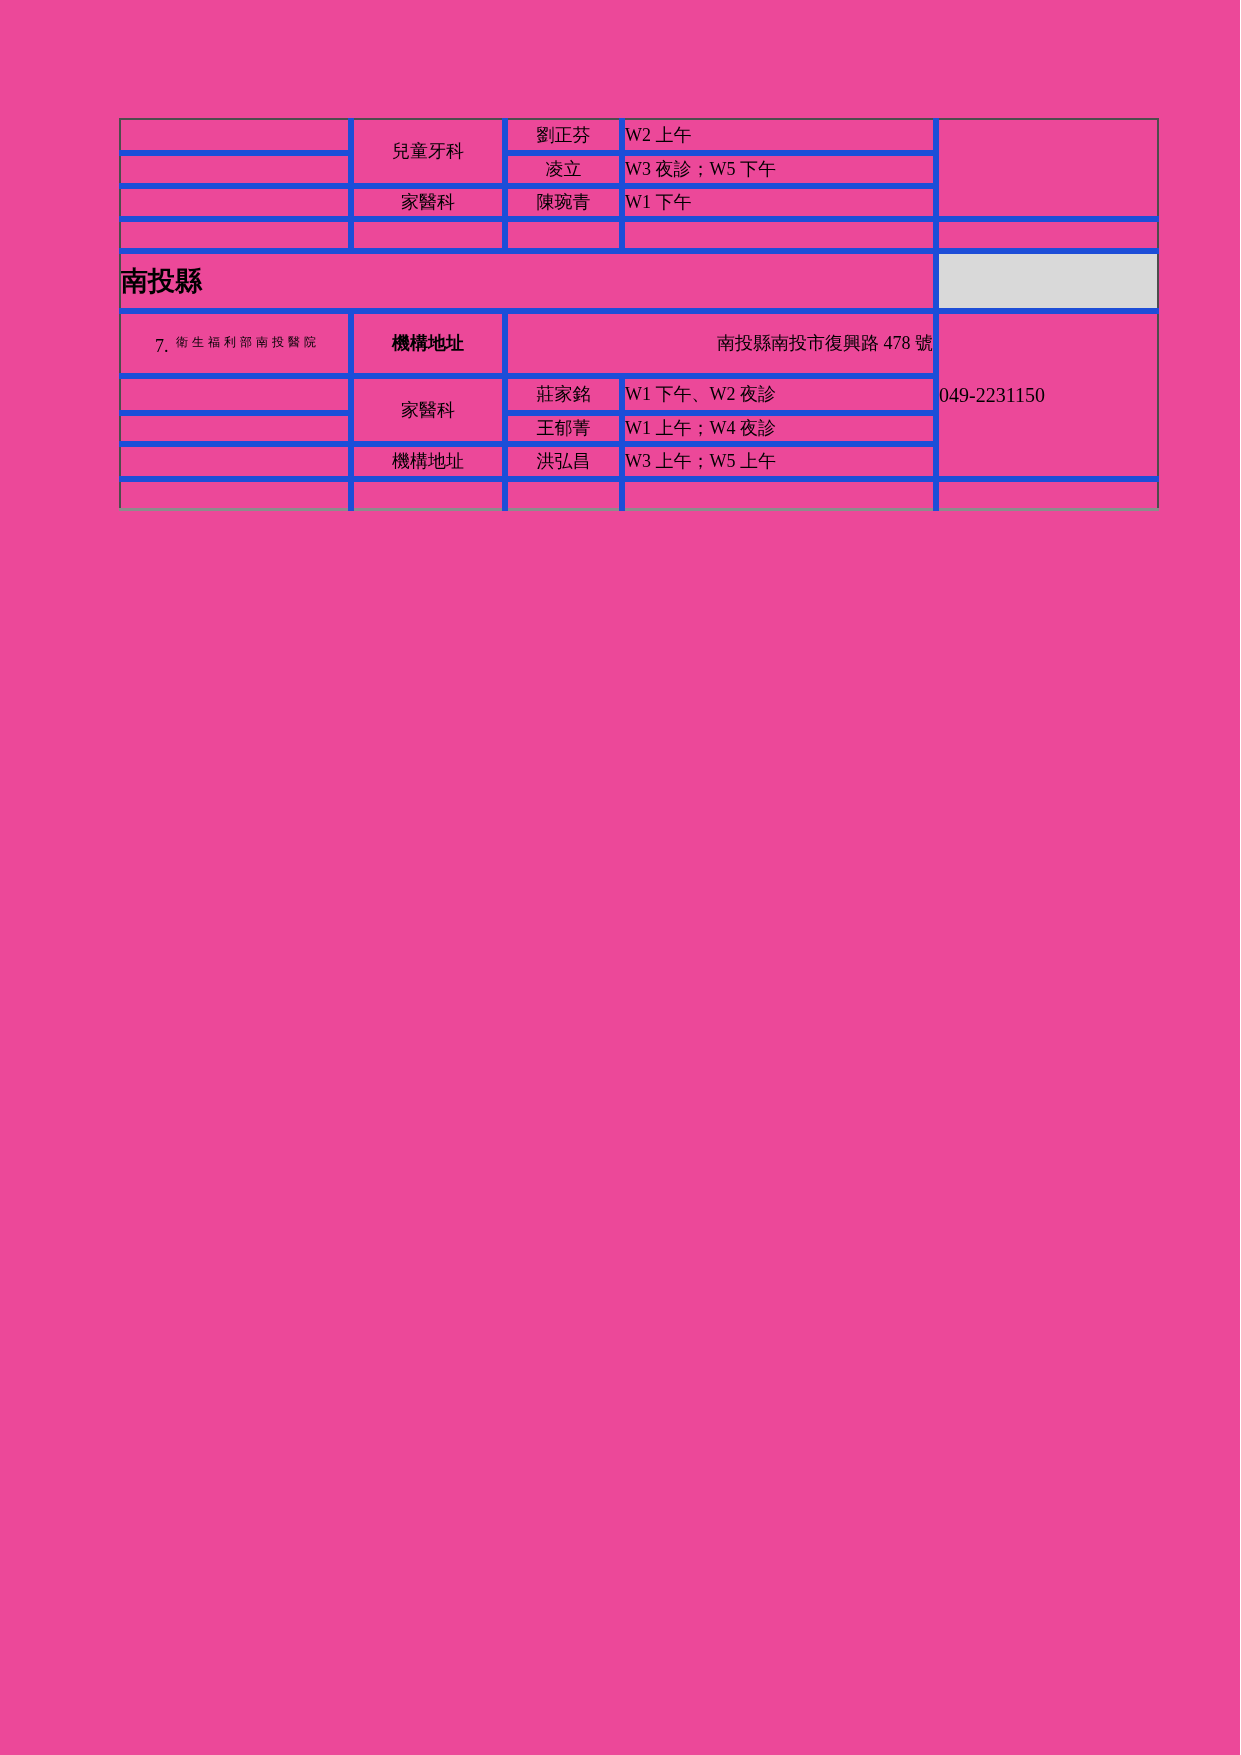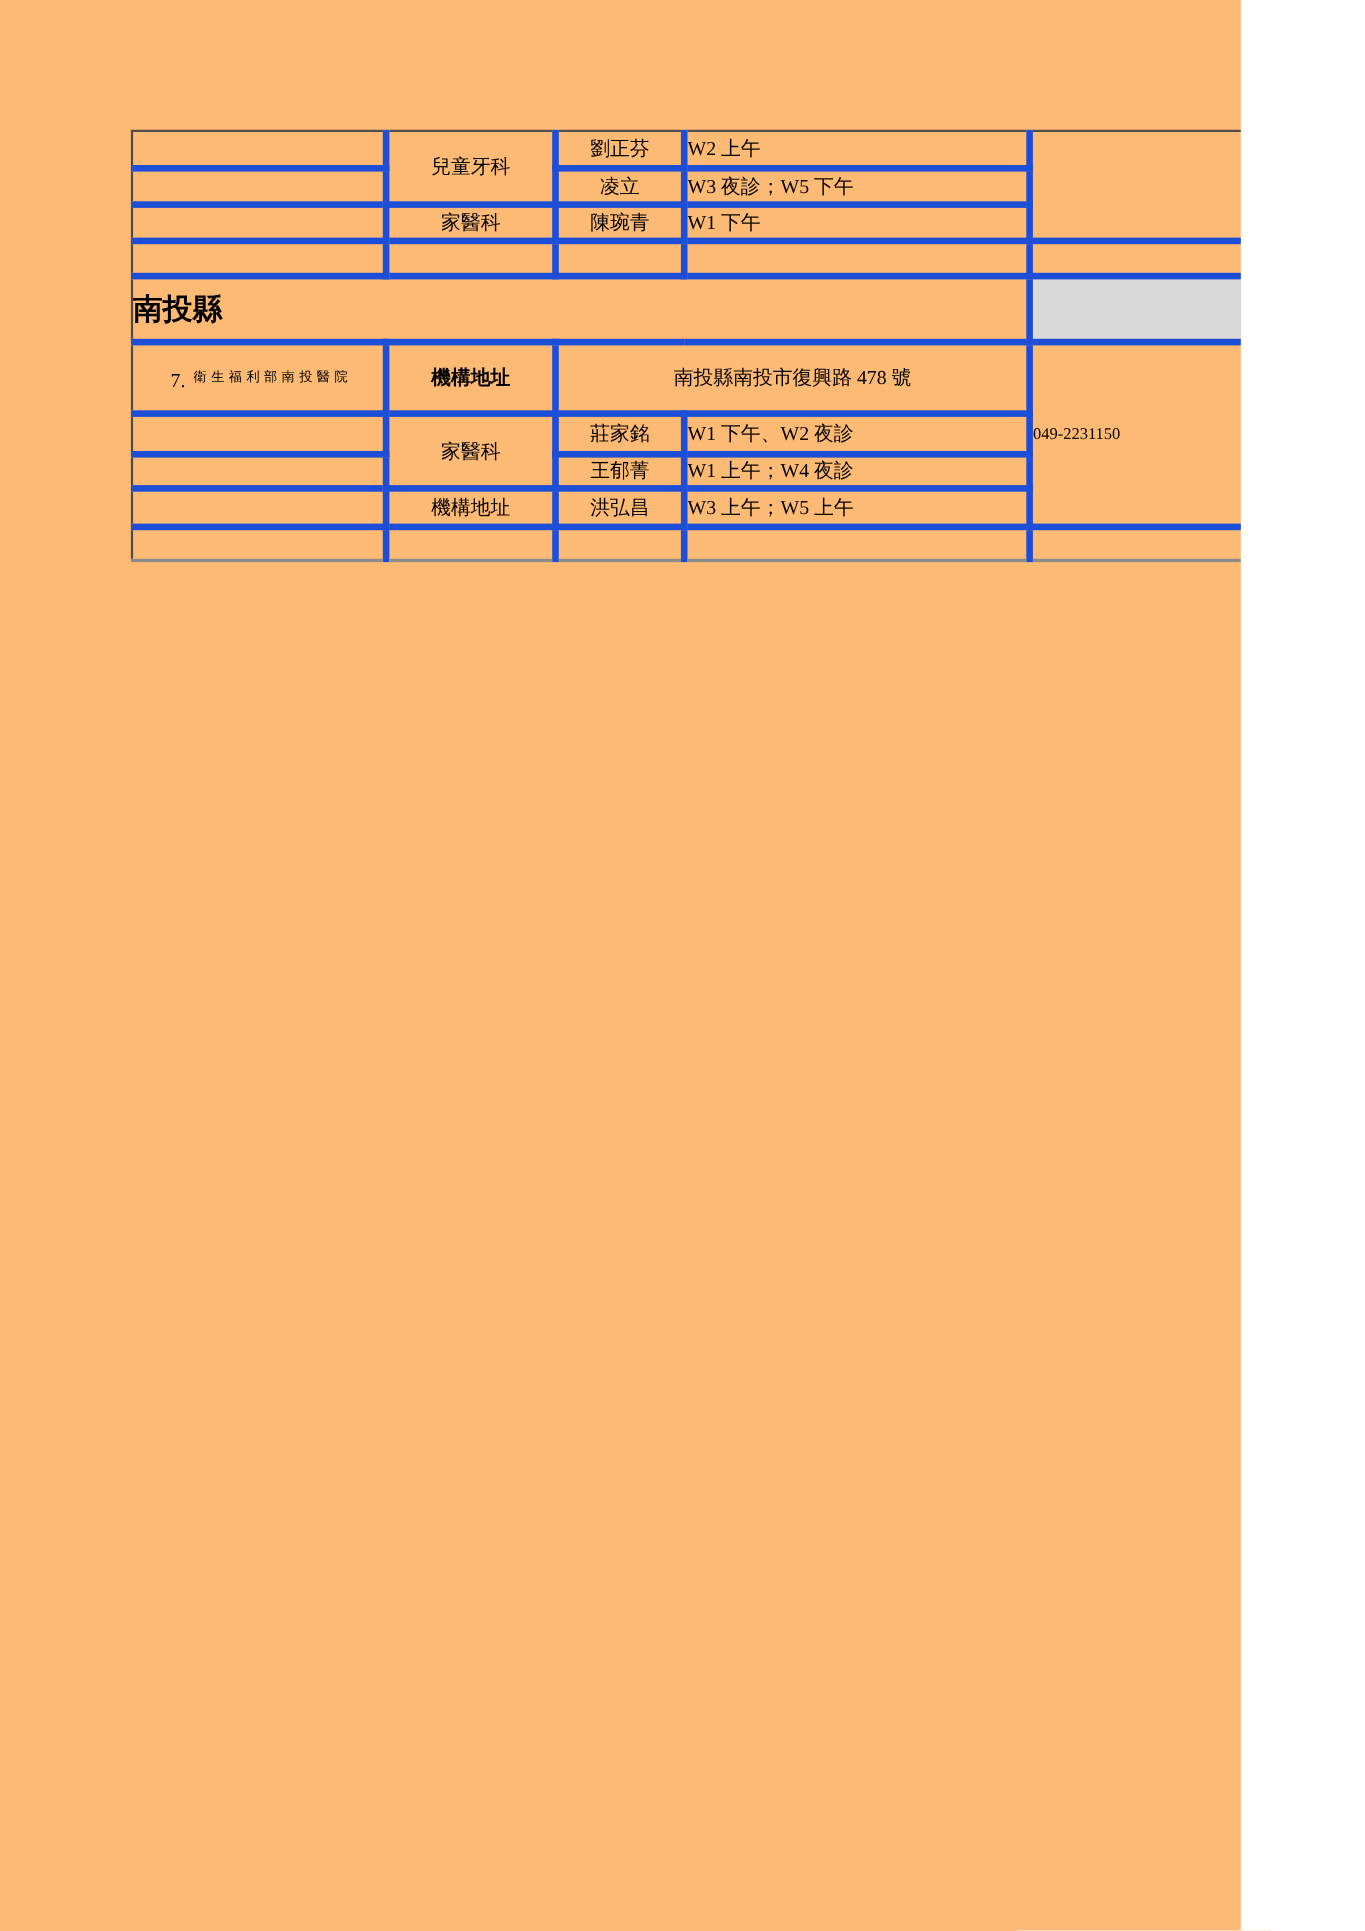--- a/index.html
+++ b/index.html
@@ -2,23 +2,23 @@
 <html lang="zh-Hant"><head>
 <meta charset="utf-8">
 <style>
   html, body {
     margin: 0;
     padding: 0;
     background: #ffffff;
   }
   .page {
     position: relative;
-    width: 1128px;
+    width: 1240px;
     height: 1755px;
-    background: #fdba74;
+    background: #ec4899;
     font-family: "Liberation Serif", "DejaVu Serif", serif;
     color: #000000;
     overflow: hidden;
   }
   table.sched {
     position: absolute;
     left: 119px;
     top: 118px;
     width: 1038px;
     border-collapse: collapse;
@@ -36,22 +36,22 @@
   table.sched tr td:first-child { border-left: 2px solid #4d4d4d; }
   table.sched tr td:last-child  { border-right: 2px solid #4d4d4d; }
   tr.row-top > td { border-top: 2px solid #4d4d4d; }
   
   tr.sep-gray > td { border-top: 3px solid #8c8c8c; }
   tr.sep-mid  > td { border-top: 2px solid #6e6e6e; }
   tr.row-last > td { border-bottom: 3px solid #8c8c8c; }
 
   td.center { text-align: center; }
   td.sched-cell { text-align: left; padding-left: 10px; padding-right: 4px; }
-  td.addr-cell  { text-align: center; padding-left: 11px; padding-right: 4px; }
-  td.phone-cell { text-align: left; padding-left: 12px; font-size: 15px; }
+  td.addr-cell  { text-align: right; padding-left: 11px; padding-right: 4px; }
+  td.phone-cell { text-align: left; padding-left: 12px; font-size: 20px; }
   td.bold { font-weight: bold; }
 
   td.county-cell {
     font-weight: bold;
     font-size: 27px;
     text-align: left;
     padding-left: 12px;
   }
   td.gray-fill { background-color: #d9d9d9; }
 

